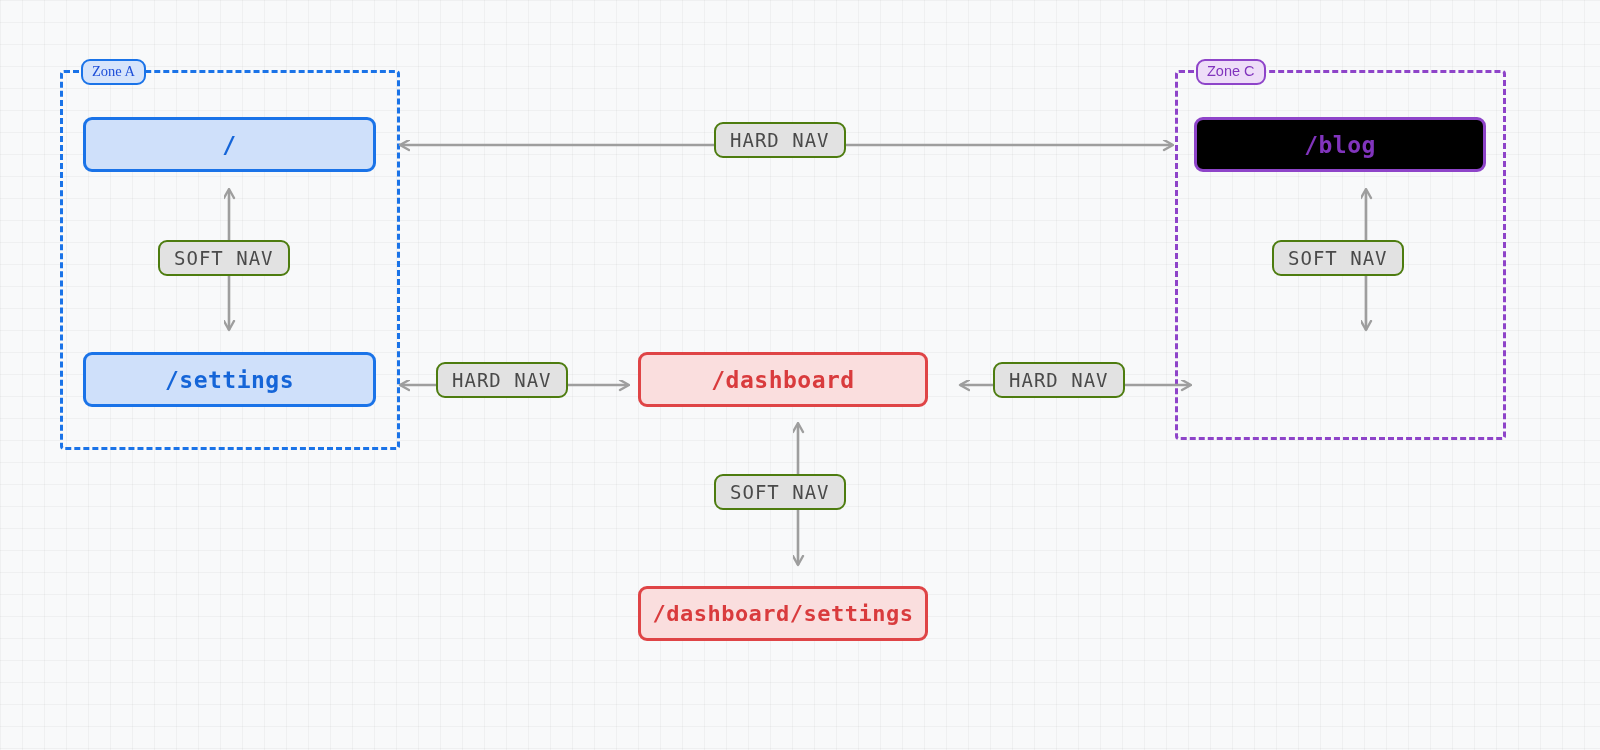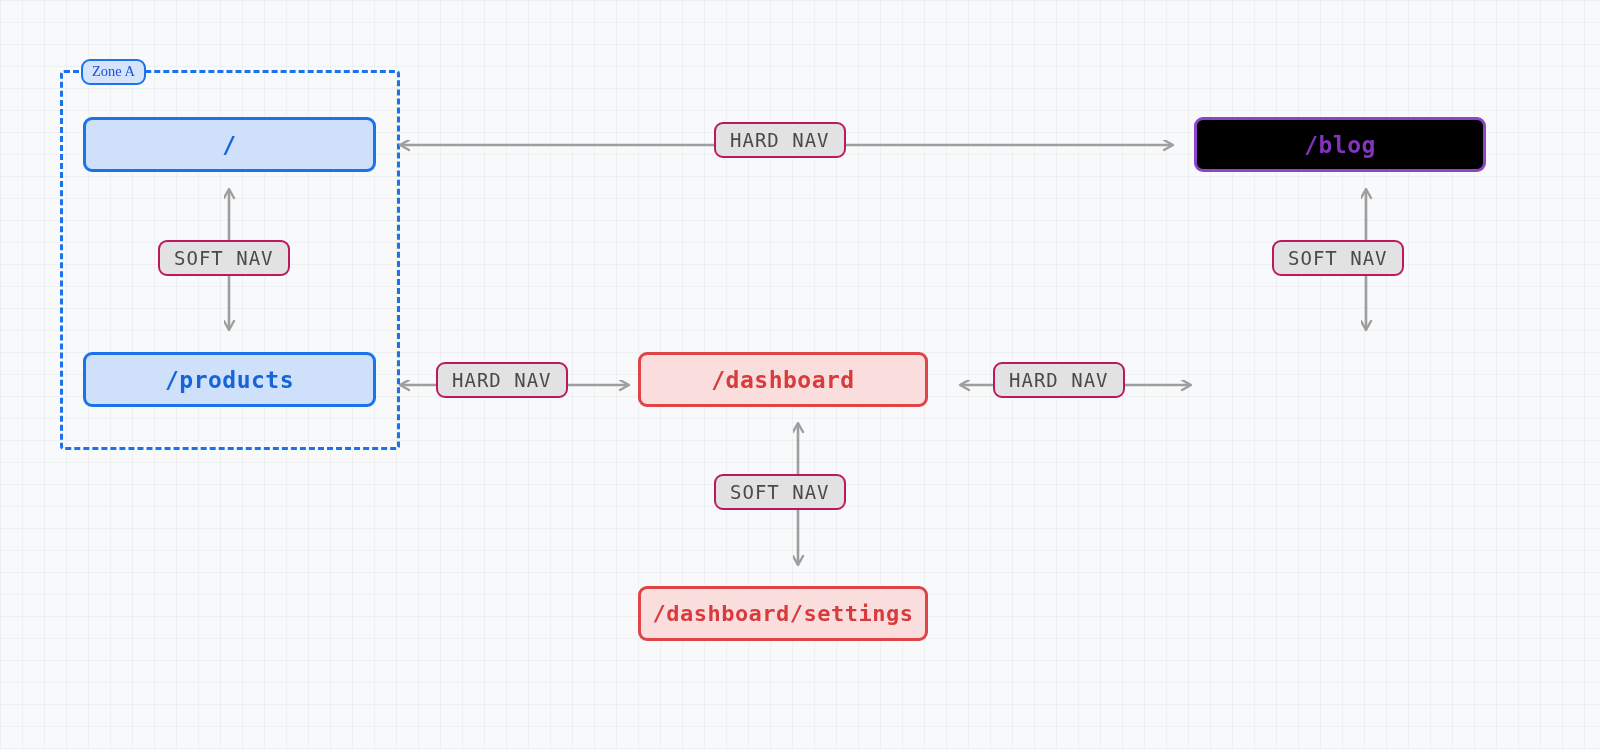--- a/index.html
+++ b/index.html
@@ -76,21 +76,21 @@
     z-index: 3;
   }
   .node.blue   { border-color: #1a73e8; background: #cfe0fa; color: #1565d8; }
   .node.red    { border-color: #df4446; background: #fadede; color: #d93b3d; }
   .node.purple { border-color: #8e44c9; background: #000000; color: #8134bd; }
 
   
   .nav-label {
     position: absolute;
     box-sizing: border-box;
-    border: 2px solid #be185d;
+    border: 2px solid #4d7c0f;
     background: #e2e2e2;
     border-radius: 9px;
     color: #4a4a4a;
     font-family: "DejaVu Sans Mono", "Liberation Mono", monospace;
     font-size: 19px;
     letter-spacing: 1px;
     display: flex;
     align-items: flex-end;
     justify-content: center;
     padding: 5px 14px;
@@ -138,40 +138,43 @@
 
   <div class="zone zone-a" style="left:60px; top:70px; width:340px; height:380px;">
     <span class="zone-label">Zone A</span>
   </div>
 
   <div class="node blue" style="left:83px; top:117px; width:293px; height:55px;">
     <span>/</span>
   </div>
 
   <div class="node blue" style="left:83px; top:352px; width:293px; height:55px;">
-    <span>/products</span>
+    <span>/settings</span>
   </div>
 
   <div class="nav-label" style="left:158px; top:240px;">
     <span>SOFT NAV</span>
   </div>
 
 
   <div class="node red" style="left:638px; top:586px; width:290px; height:55px; font-size:22px;">
     <span>/dashboard/settings</span>
   </div>
 
   <div class="node red" style="left:638px; top:352px; width:290px; height:55px;">
     <span>/dashboard</span>
   </div>
 
   <div class="nav-label" style="left:714px; top:474px;">
     <span>SOFT NAV</span>
   </div>
 
+  <div class="zone zone-c" style="left:1175px; top:70px; width:331px; height:370px;">
+    <span class="zone-label">Zone C</span>
+  </div>
 
   <div class="node purple" style="left:1194px; top:117px; width:292px; height:55px;">
     <span>/blog</span>
   </div>
 
 
   <div class="nav-label" style="left:1272px; top:240px;">
     <span>SOFT NAV</span>
   </div>
 

